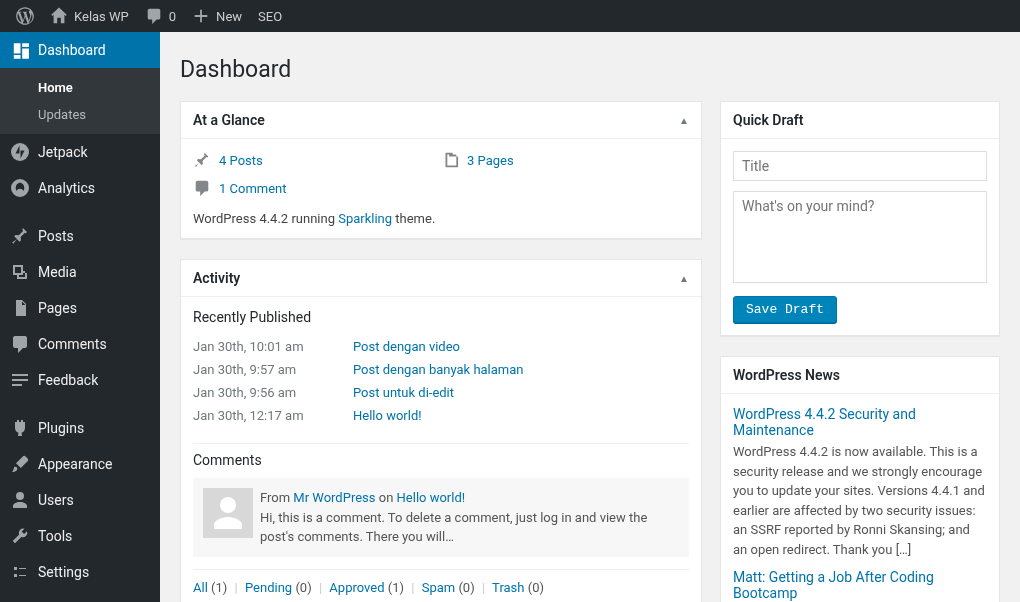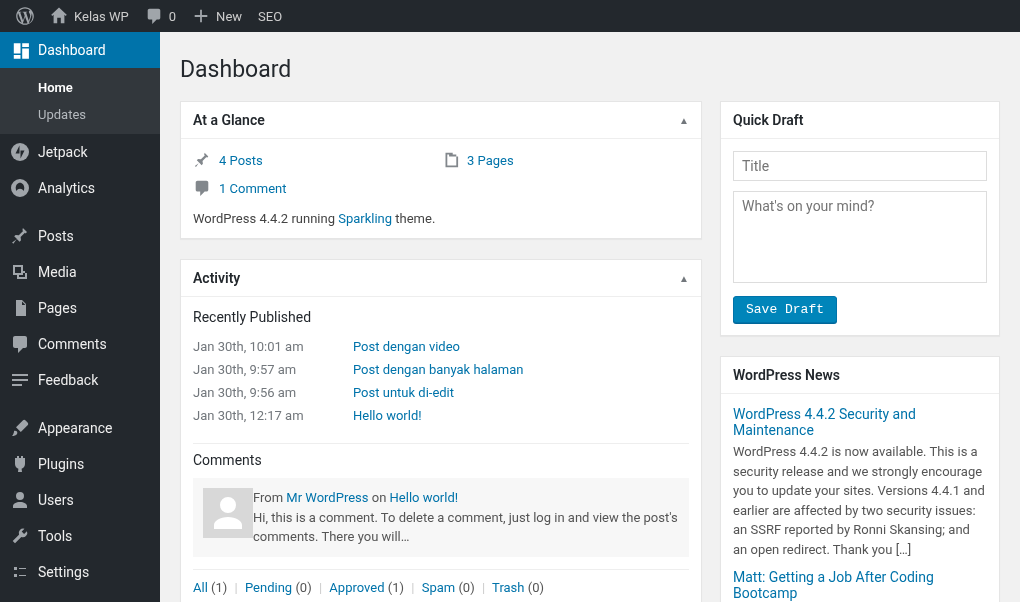--- a/index.html
+++ b/index.html
@@ -43,21 +43,21 @@
 .glance-item .gicon { width: 20px; margin-right: 6px; display: inline-flex; }
 .glance-item .gicon svg { fill: #82878c; }
 .glance-item a { color: #0073aa; }
 .glance-footer { margin-top: 4px; color: #444; }
 
 .activity h3 { font-size: 14px; font-weight: 400; color: #23282d; margin-bottom: 10px; }
 .activity-row { display: flex; padding: 4px 0; }
 .activity-date { width: 160px; color: #72777c; }
 .activity-link { color: #0073aa; }
 .comments-title { font-size: 14px; font-weight: 400; margin: 16px 0 10px; padding-top: 8px; border-top: 1px solid #eee; }
-.comment-box { background: #f7f7f7; padding: 10px; display: flex; gap: 0; }
+.comment-box { background: #f7f7f7; padding: 10px; display: flex; gap: 7px; }
 .avatar { width: 50px; height: 50px; background: #d8d8d8; display: flex; align-items: center; justify-content: center; flex-shrink: 0; }
 .avatar svg { fill: #fff; }
 .comment-text { color: #555; font-size: 13px; line-height: 1.5; }
 .comment-text .from { color: #555; }
 .subsubsub { margin-top: 12px; padding-top: 10px; border-top: 1px solid #eee; color: #555; }
 .subsubsub a { color: #0073aa; }
 .subsubsub .sep { color: #ccc; margin: 0 4px; }
 
 .qd-input { width: 100%; padding: 6px 8px; border: 1px solid #ddd; font-size: 14px; margin-bottom: 10px; }
 .qd-textarea { width: 100%; height: 92px; padding: 6px 8px; border: 1px solid #ddd; font-size: 14px; resize: none; }
@@ -167,32 +167,32 @@
         <svg width="20" height="20" viewBox="0 0 20 20">
           <path d="M2 4h16v2H2zm0 5h16v2H2zm0 5h10v2H2z"></path>
         </svg>
       </span>
     <span>Feedback</span>
   </div>
   <div class="menu-sep"></div>
   <div class="menu-item">
     <span class="micon">
         <svg width="20" height="20" viewBox="0 0 20 20">
+          <path d="M13 4V2h-2v2H9V2H7v2H5v6c0 2.2 1.4 4 3.4 4.7L8 18h4l-.4-3.3C13.6 14 15 12.2 15 10V4h-2z"></path>
+        </svg>
+      </span>
+    <span>Plugins</span>
+  </div>
+  <div class="menu-item">
+    <span class="micon">
+        <svg width="20" height="20" viewBox="0 0 20 20">
           <path d="M4 14c-.6 1-.5 3-2 4 2 0 4-.5 5-2 .5-.8.4-2-.3-2.7-.7-.7-1.9-.8-2.7-.3zM15.6 2.4c-.8-.8-2-.8-2.8 0L6 9.2l4.8 4.8 6.8-6.8c.8-.8.8-2 0-2.8l-2-2z"></path>
         </svg>
       </span>
     <span>Appearance</span>
-  </div>
-  <div class="menu-item">
-    <span class="micon">
-        <svg width="20" height="20" viewBox="0 0 20 20">
-          <path d="M13 4V2h-2v2H9V2H7v2H5v6c0 2.2 1.4 4 3.4 4.7L8 18h4l-.4-3.3C13.6 14 15 12.2 15 10V4h-2z"></path>
-        </svg>
-      </span>
-    <span>Plugins</span>
   </div>
   <div class="menu-item">
     <span class="micon">
         <svg width="20" height="20" viewBox="0 0 20 20">
           <path d="M10 10a4 4 0 1 0 0-8 4 4 0 0 0 0 8zm0 2c-4 0-7 2-7 4v2h14v-2c0-2-3-4-7-4z"></path>
         </svg>
       </span>
     <span>Users</span>
   </div>
   <div class="menu-item">

